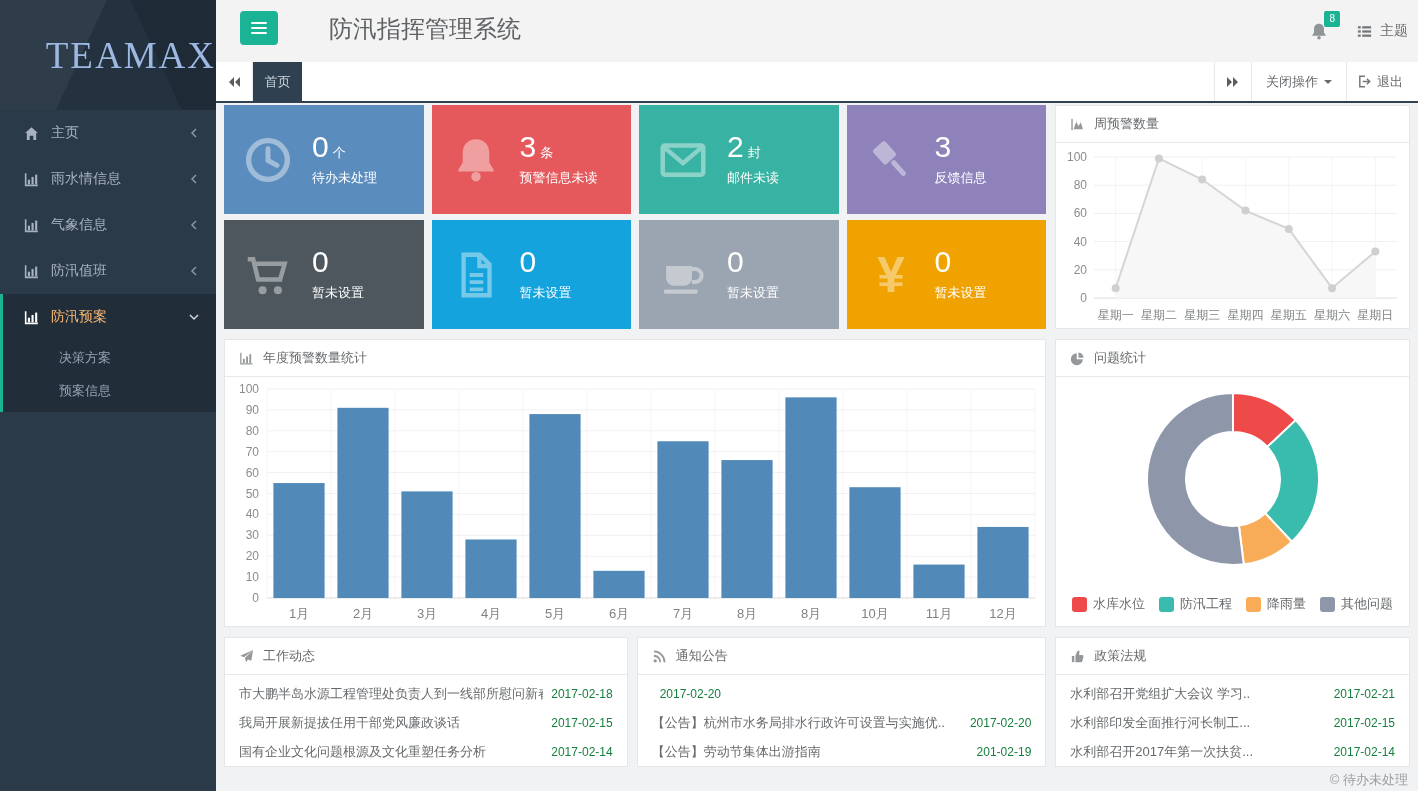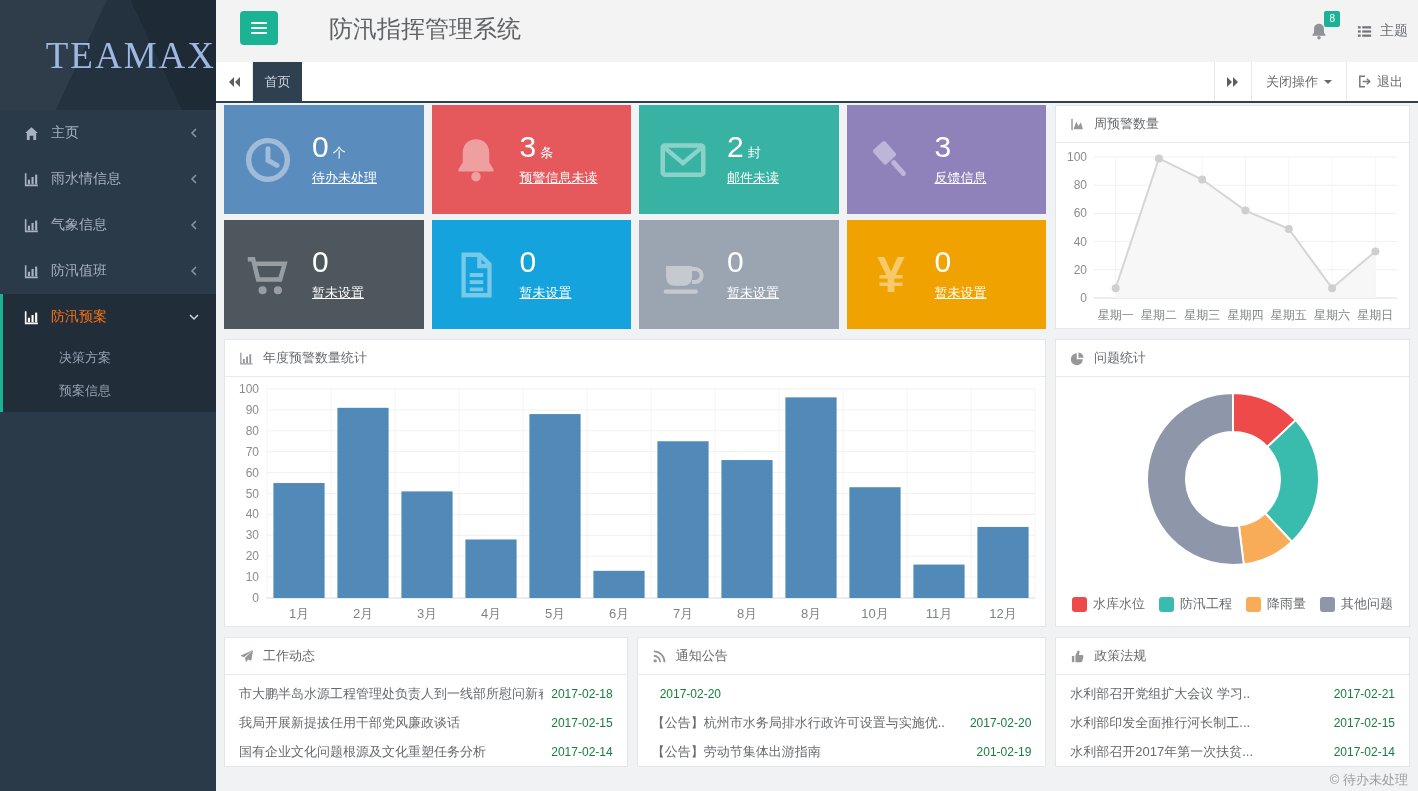--- a/index.html
+++ b/index.html
@@ -12,21 +12,21 @@
     background:
       linear-gradient(115deg, rgba(255,255,255,.05) 0%, rgba(255,255,255,.05) 40%, transparent 40%),
       linear-gradient(245deg, rgba(0,0,0,.16) 0%, rgba(0,0,0,.16) 32%, transparent 32%),
       #243240; }
   .logo-area span { font-family:"Liberation Serif", serif; font-size:37px; color:#9db8e2; letter-spacing:2px; }
   .nav-item { height:46px; display:flex; align-items:center; padding:0 16px 0 23px; color:#a7b1c2; font-size:14px; cursor:pointer; }
   .nav-item .nico { width:17px; height:17px; margin-right:11px; display:flex; }
   .nav-item .nlabel { flex:1; }
   .nav-item .nchev { width:12px; height:12px; display:flex; }
   .nav-active-block { background:#212d38; border-left:3px solid #1ab394; }
-  .nav-active-block .nav-item { padding-left:20px; color:#f97316; }
+  .nav-active-block .nav-item { padding-left:20px; color:#fdba74; }
   .nav-sub { height:36px; display:flex; align-items:center; padding-left:56px; color:#96a2b3; font-size:13px; cursor:pointer; }
 
   
   .main { flex:1; display:flex; flex-direction:column; min-width:0; }
   .topbar { height:62px; background:#f3f3f4; position:relative; flex:none; }
   .hamburger { position:absolute; left:24px; top:11px; width:38px; height:34px; background:#1ab394; border-radius:4px;
     display:flex; flex-direction:column; align-items:center; justify-content:center; gap:3px; cursor:pointer; }
   .hamburger i { width:16px; height:2px; background:#fff; border-radius:1px; }
   .page-title { position:absolute; left:113px; top:13px; font-size:24px; color:#5f6264; }
   .top-right { position:absolute; right:10px; top:0; height:62px; display:flex; align-items:center; gap:26px; }
@@ -50,21 +50,21 @@
   .row { display:flex; gap:9px; }
   .row2 { margin-top:10px; }
 
   .cards-grid { width:822px; height:224px; display:grid; grid-template-columns:repeat(4,1fr); gap:6px 8px; }
   .card { display:flex; align-items:center; color:#fff; cursor:pointer; }
   .card-icon { width:88px; display:flex; justify-content:center; }
   .card-icon svg { width:54px; height:54px; opacity:.42; }
   .card-text { display:flex; flex-direction:column; gap:7px; }
   .card-num { font-size:30px; line-height:1; }
   .card-unit { font-size:13px; margin-left:4px; }
-  .card-label { font-size:13px;text-decoration:underline; }
+  .card-label { font-size:13px; }
 
   .panel { background:#fff; border:1px solid #e4e6e8; }
   .panel-head { height:37px; border-bottom:1px solid #e7eaec; display:flex; align-items:center; gap:9px; padding:0 14px; }
   .panel-head svg { flex:none; }
   .panel-title { font-size:13px; color:#676a6c; }
 
   .p-weekly { width:355px; height:224px; }
   .p-annual { width:822px; height:288px; }
   .p-issues { width:355px; height:288px; }
   .legend { display:flex; justify-content:center; gap:14px; margin-top:2px; }

